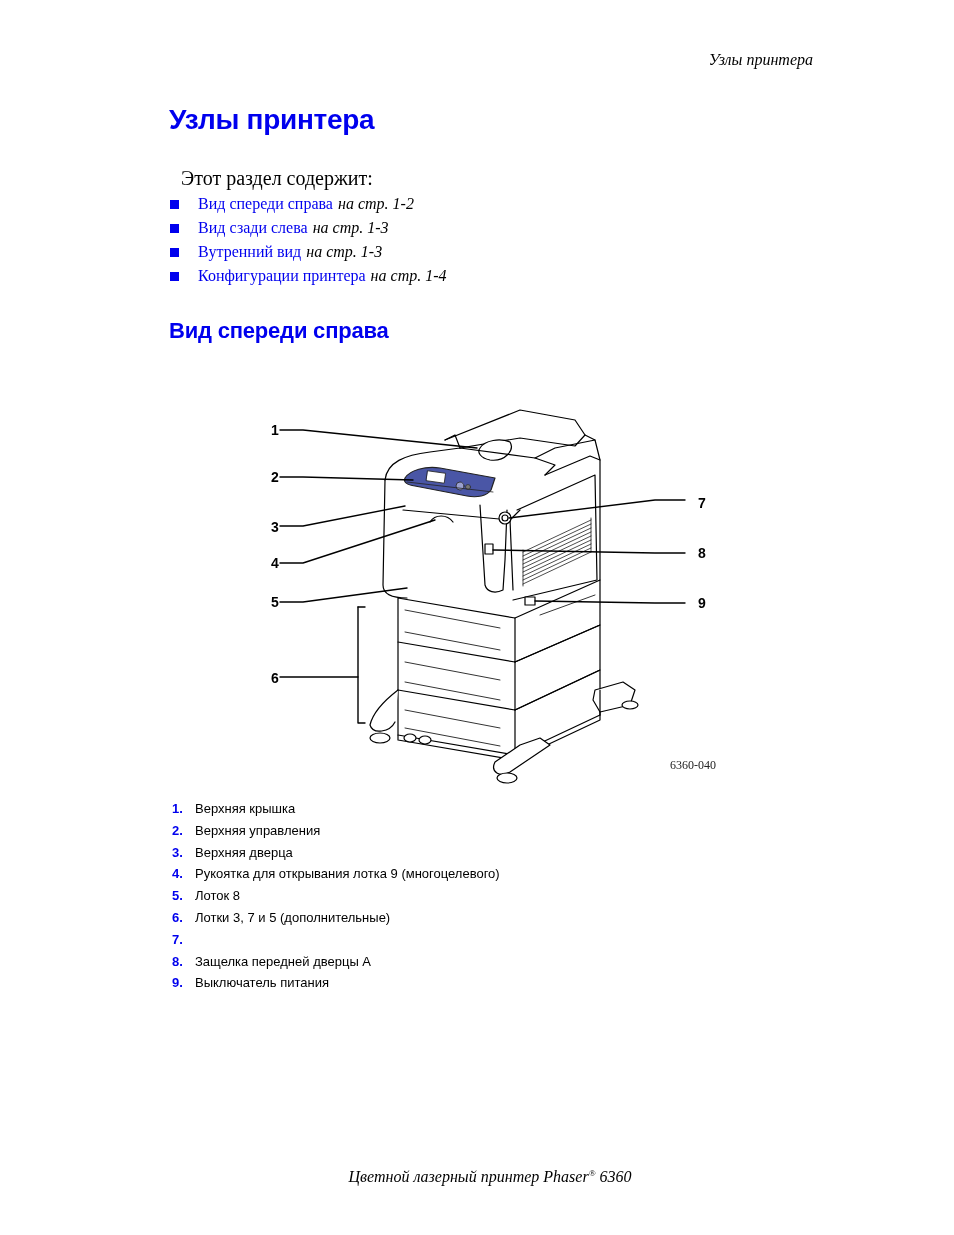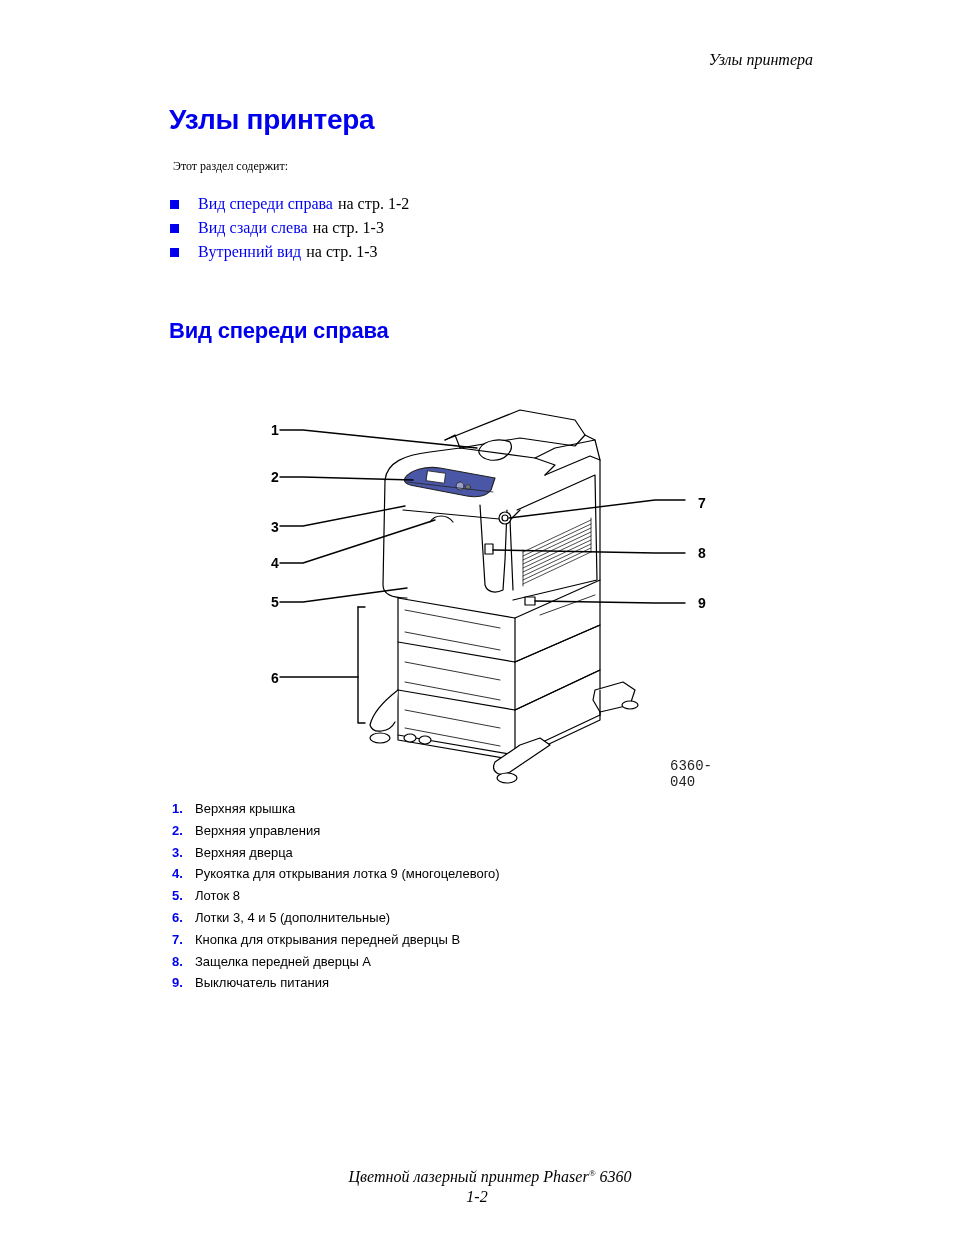--- a/index.html
+++ b/index.html
@@ -1,29 +1,29 @@
 <!DOCTYPE html>
 <html><head>
 <meta charset="utf-8">
 <style>
   html, body { margin: 0; padding: 0; background: #ffffff; }
   body { width: 954px; height: 1235px; position: relative; overflow: hidden; font-family: "Liberation Serif", serif; color: #000; }
   .running-header { position: absolute; top: 51px; right: 141px; font-style: italic; font-size: 16px; font-family: "Liberation Serif", serif; }
   .h1 { position: absolute; left: 169px; top: 104px; margin: 0; font-family: "Liberation Sans", sans-serif; font-weight: bold; font-size: 28px; color: #0000ee; letter-spacing: -0.3px; }
-  .intro { position: absolute; left: 169px; top: 155px; font-size: 12px; margin: 4px; }
+  .intro { position: absolute; left: 169px; top: 155px; font-size: 20px; margin: 12px; }
   .toc { position: absolute; left: 169px; top: 192px; margin: 0; padding: 0; list-style: none; }
   .toc li { height: 24px; font-size: 16px; line-height: 24px; display: flex; align-items: center; }
   .toc .bullet { display: inline-block; width: 9px; height: 9px; background: #0000ee; margin-right: 19px; margin-left: 1px; }
   .toc .link { color: #0000ee; text-decoration: none; cursor: pointer; }
-  .toc .suffix { margin-left: 5px; }
+  .toc .suffix { margin-left: 5px; font-style: italic; }
   .h2 { position: absolute; left: 169px; top: 318px; margin: 0; font-family: "Liberation Sans", sans-serif; font-weight: bold; font-size: 22px; color: #0000ee; letter-spacing: -0.2px; }
   .figure { position: absolute; left: 255px; top: 400px; width: 470px; height: 395px; }
   .figure svg { position: absolute; left: 0; top: 0; }
   .callout { position: absolute; font-family: "Liberation Sans", sans-serif; font-weight: bold; font-size: 14px; }
-  .fig-id { position: absolute; font-family: Liberation Mono, monospace; font-size: 14px; color: #222; }
+  .fig-id { position: absolute; font-family: Liberation Serif, serif; font-size: 12px; color: #222; }
   .legend { position: absolute; left: 172px; top: 798px; margin: 0; padding: 0; list-style: none; font-family: "Liberation Sans", sans-serif; font-size: 13px; }
   .legend li { height: 21.8px; line-height: 21.8px; display: flex; }
   .legend .num { color: #0000ee; font-weight: bold; width: 23px; display: inline-block; }
   .footer { position: absolute; left: 0; width: 954px; top: 1163px; text-align: center; font-style: italic; font-size: 16px; line-height: 20px; }
   .footer .line1 { padding-left: 26px; }
   .footer sup { font-size: 9px; }
 </style>
 </head>
 <body>
 
@@ -41,20 +41,25 @@
   </li>
   <li>
     <span class="bullet"></span>
     <a class="link">Вид сзади слева</a>
     <span class="suffix">на стр. 1-3</span>
   </li>
   <li>
     <span class="bullet"></span>
     <a class="link">Вутренний вид</a>
     <span class="suffix">на стр. 1-3</span>
+  </li>
+  <li>
+    <span class="bullet"></span>
+    <a class="link">Конфигурации принтера</a>
+    <span class="suffix">на стр. 1-4</span>
   </li>
 </ul>
 
 <h2 class="h2">Вид спереди справа</h2>
 
 <div class="figure">
   <svg width="470" height="395" viewBox="0 0 470 395" fill="none" stroke="#000" stroke-width="1.2" stroke-linejoin="round" stroke-linecap="round">
 
     <path d="M190 40 L265 10 L320 20 L330 35 L340 40 L345 60 L345 180"></path>
     <path d="M190 40 L200 35 L205 48"></path>
@@ -176,32 +181,30 @@
   <li>
       <span class="num">4.</span>
       <span>Рукоятка для открывания лотка 9 (многоцелевого)</span>
     </li>
   <li>
       <span class="num">5.</span>
       <span>Лоток 8</span>
     </li>
   <li>
       <span class="num">6.</span>
-      <span>Лотки 3, 4 и 5 (дополнительные)</span>
+      <span>Лотки 3, 7 и 5 (дополнительные)</span>
     </li>
   <li>
       <span class="num">7.</span>
-      <span>Кнопка для открывания передней дверцы B</span>
     </li>
   <li>
       <span class="num">8.</span>
       <span>Защелка передней дверцы A</span>
     </li>
   <li>
       <span class="num">9.</span>
       <span>Выключатель питания</span>
     </li>
 </ol>
 
 <div class="footer">
   <div class="line1"><span>Цветной лазерный принтер Phaser</span><sup>®</sup> <span>6360</span></div>
-  <div>1-2</div>
 </div>
 
 </body></html>

